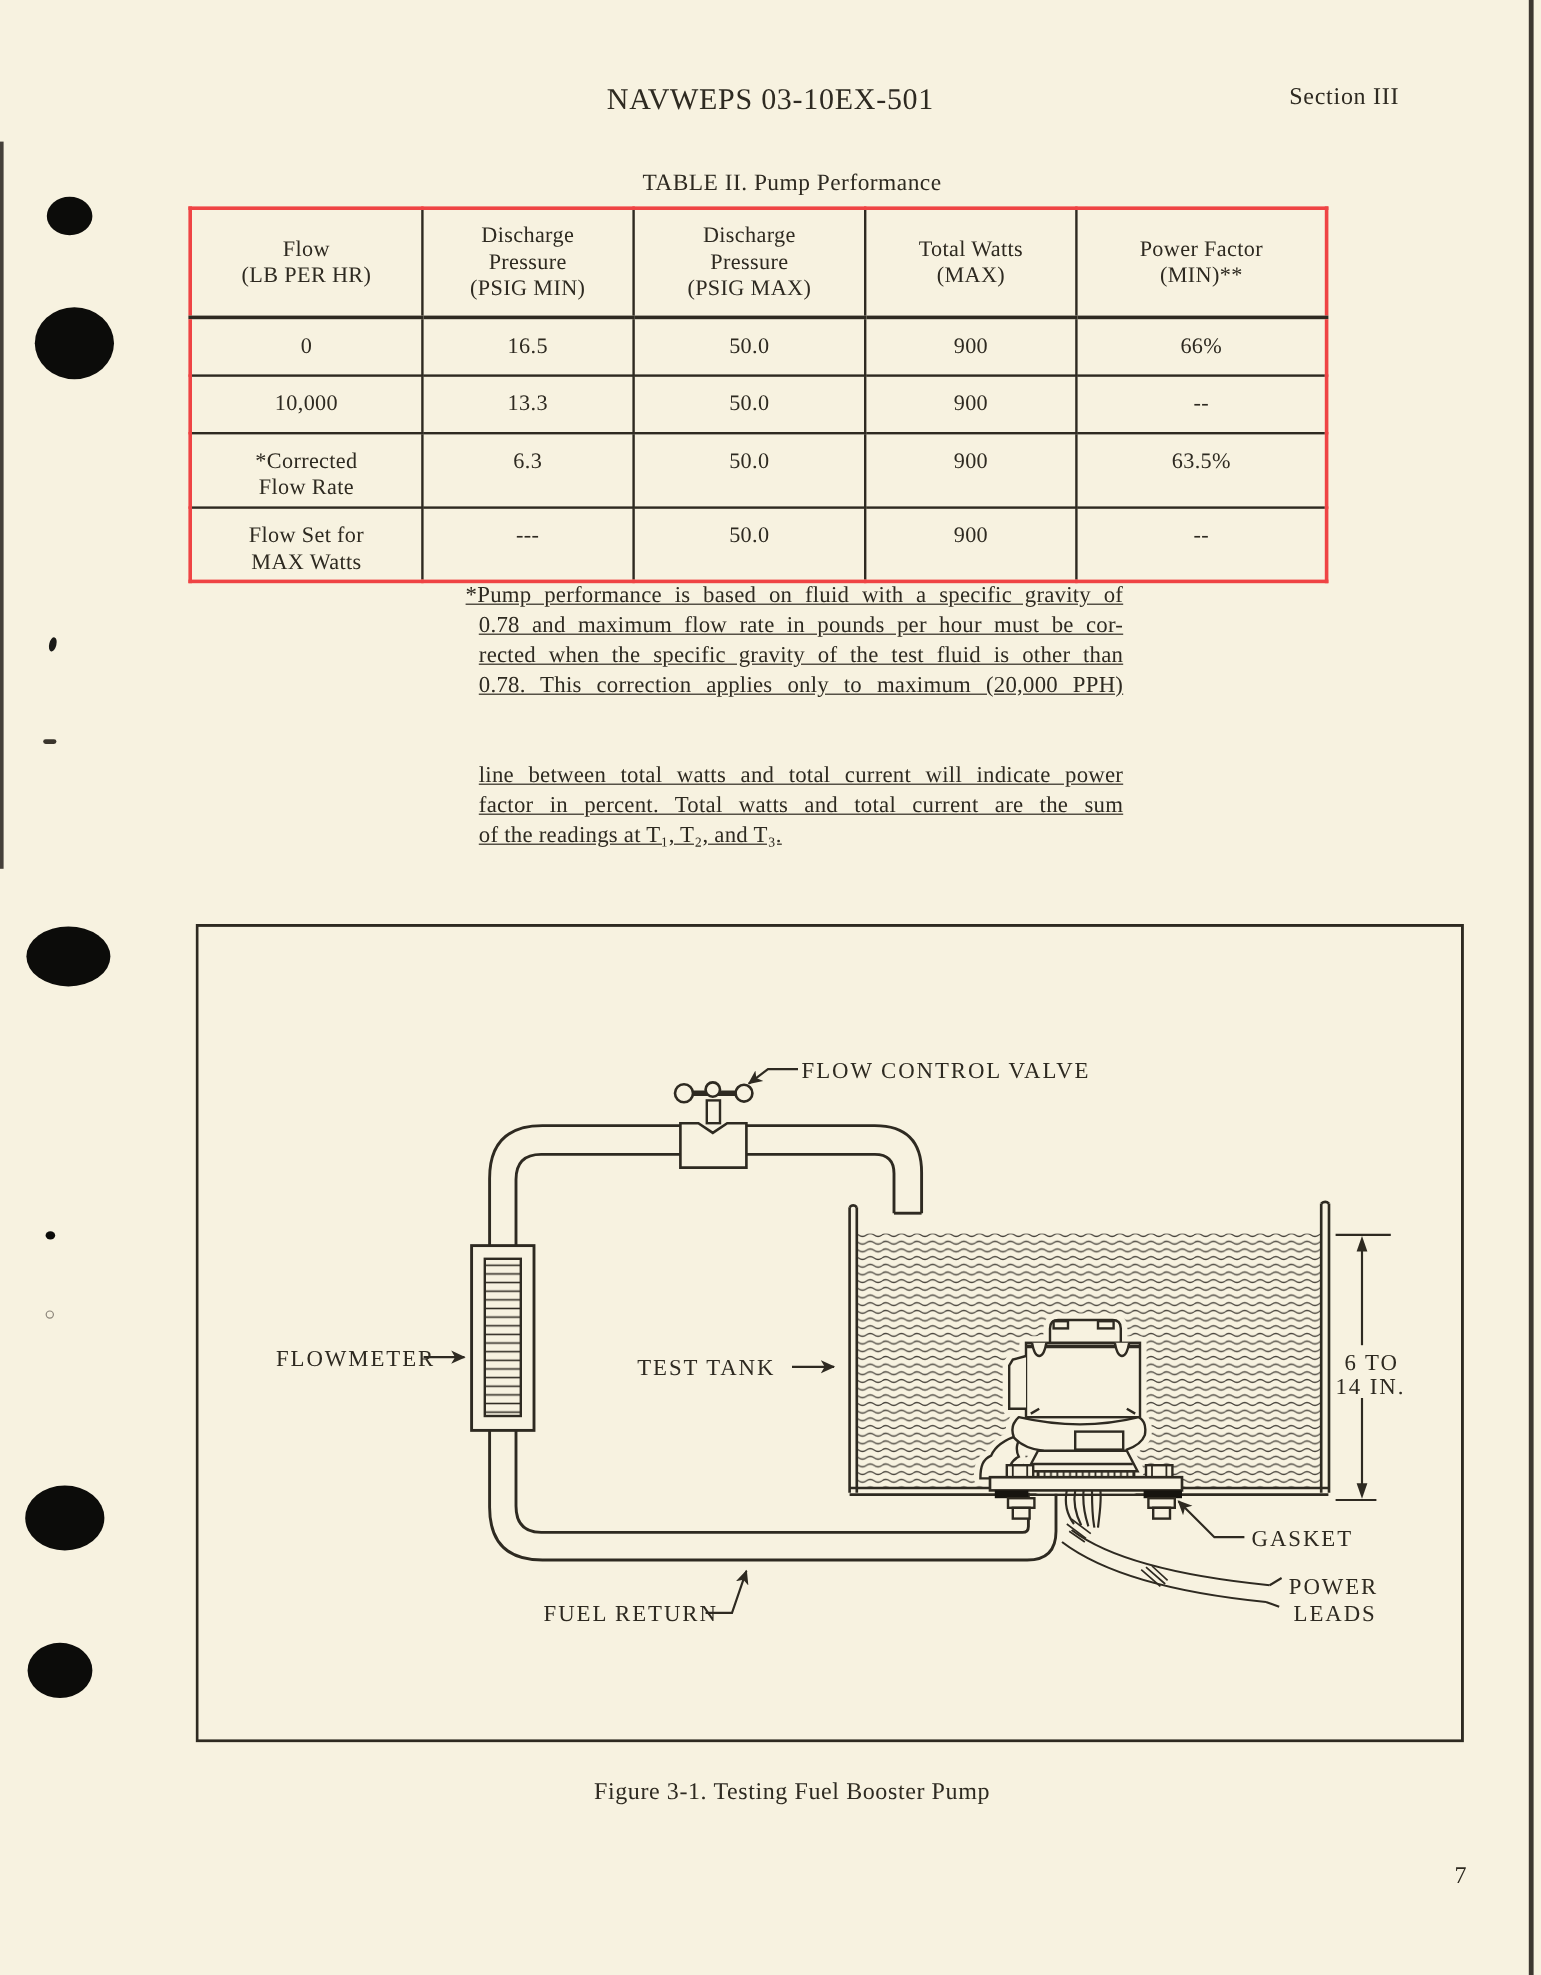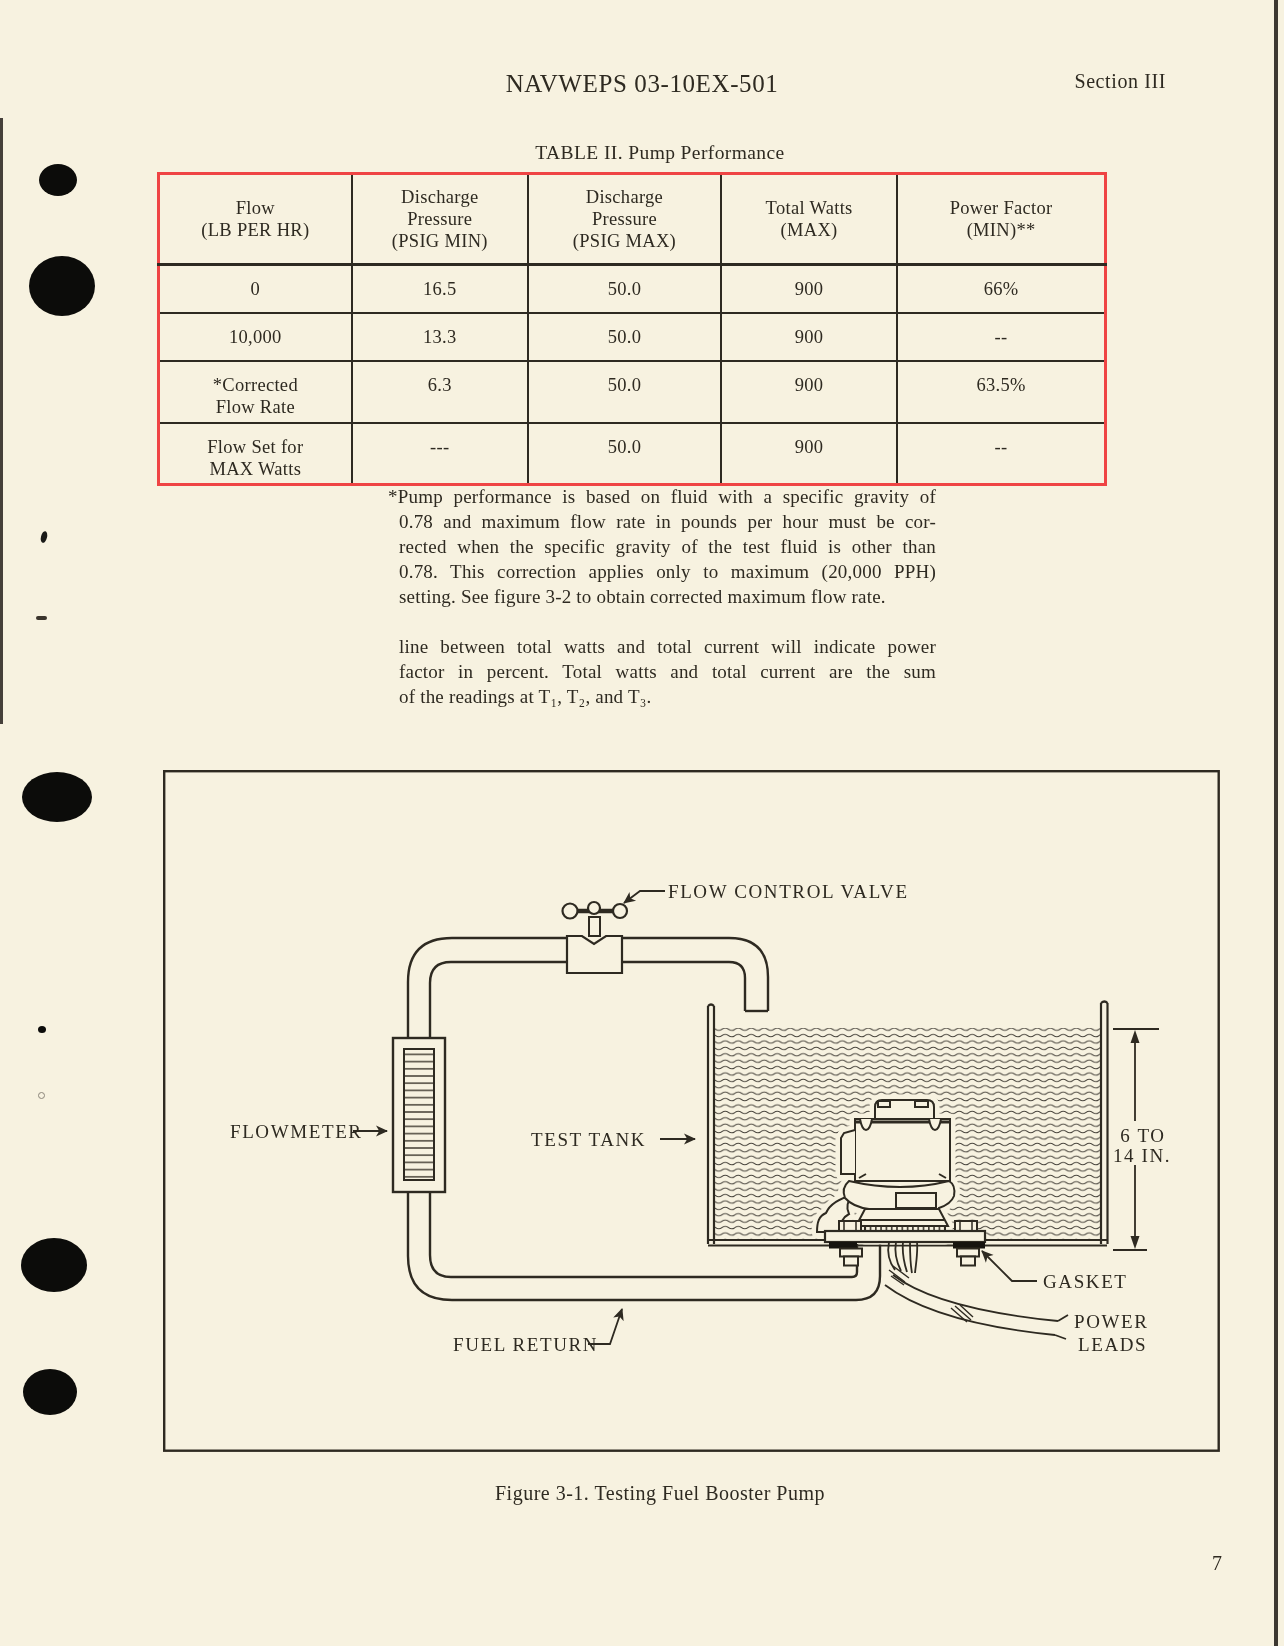--- a/index.html
+++ b/index.html
@@ -18,21 +18,21 @@
   #perf-table th,#perf-table td{border:2px solid #2e2a21;text-align:center;
               font-size:18.5px;line-height:22px;font-weight:normal;letter-spacing:.3px;}
   #perf-table th{height:86px;vertical-align:middle;border-bottom:3px solid #2e2a21;}
   #perf-table td{vertical-align:top;padding-top:12px;}
   tr.r0 td,tr.r1 td{height:33px;}
   tr.r2 td{height:47px;}
   tr.r3 td{height:46px;}
   
   .fnote{position:absolute;left:399px;width:537px;font-size:19px;line-height:25px;letter-spacing:.2px;}
   #fn1{top:484px;} #fn2{top:634px;}
-  .fline{text-align:justify;text-align-last:justify;white-space:normal;}
+  .fline{text-align:justify;text-align-last:justify;white-space:normal;text-decoration:underline;}
   .fline.last{text-align-last:left;}
   .hang1{margin-left:-11px;}
   .hang2{margin-left:-21px;}
   
   #fig{top:770px;left:163px;width:1057px;height:682px;}
   #fig-caption{top:1482px;left:18px;right:-18px;text-align:center;font-size:20px;letter-spacing:.5px;}
   #page-num{top:1552px;right:62px;font-size:20px;}
   
   .dot{position:absolute;background:#0c0c0a;border-radius:50%;}
   #edge-right{top:0;left:1274px;width:4px;height:1646px;background:#3d3831;}
@@ -155,21 +155,20 @@
         </td>
       </tr>
     </tbody>
 </table>
 
 <div class="fnote" id="fn1">
     <div class="fline hang1">*Pump performance is based on fluid with a specific gravity of</div>
     <div class="fline">0.78 and maximum flow rate in pounds per hour must be cor-</div>
     <div class="fline">rected when the specific gravity of the test fluid is other than</div>
     <div class="fline">0.78.  This correction applies only to maximum (20,000 PPH)</div>
-    <div class="fline last">setting.  See figure 3-2 to obtain corrected maximum flow rate.</div>
   </div>
 <div class="fnote" id="fn2">
     <div class="fline">line between total watts and total current will indicate power</div>
     <div class="fline">factor in percent.  Total watts and total current are the sum</div>
     <div class="fline last">of the readings at T₁, T₂, and T₃.</div>
   </div>
 
 <svg class="abs" id="fig" viewBox="0 0 1057 682">
   <defs>
     <pattern id="fluid" width="26" height="6.4" patternUnits="userSpaceOnUse">

